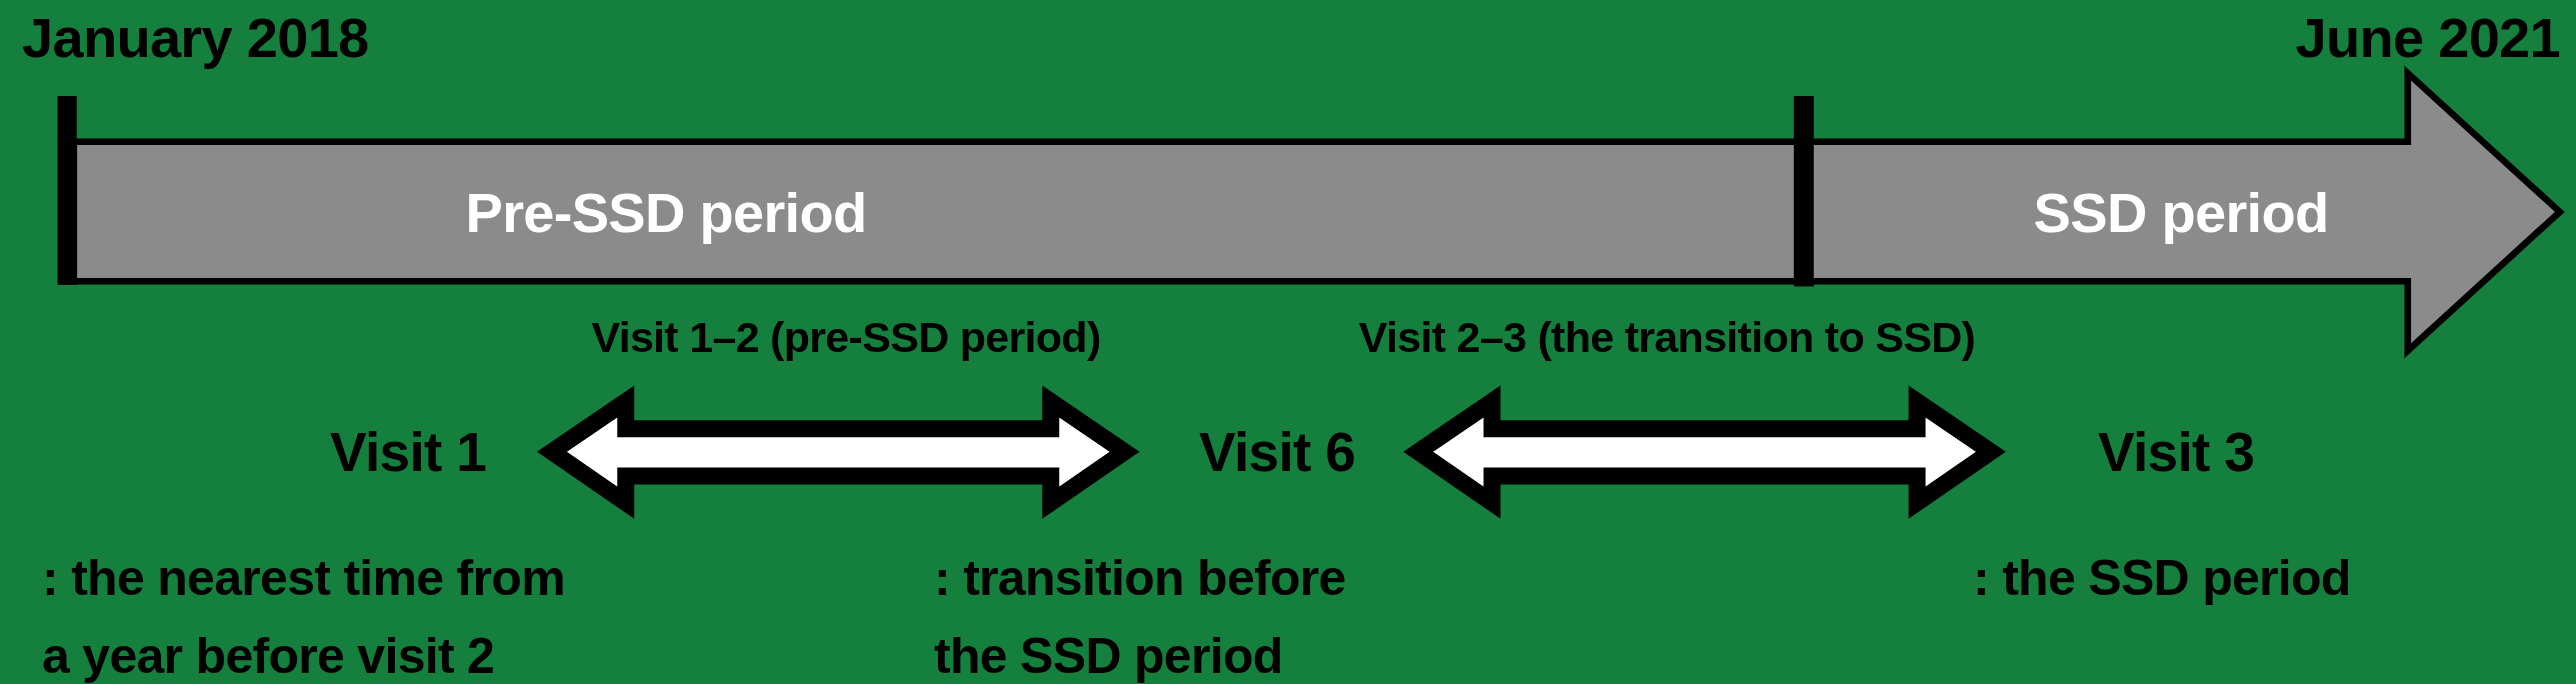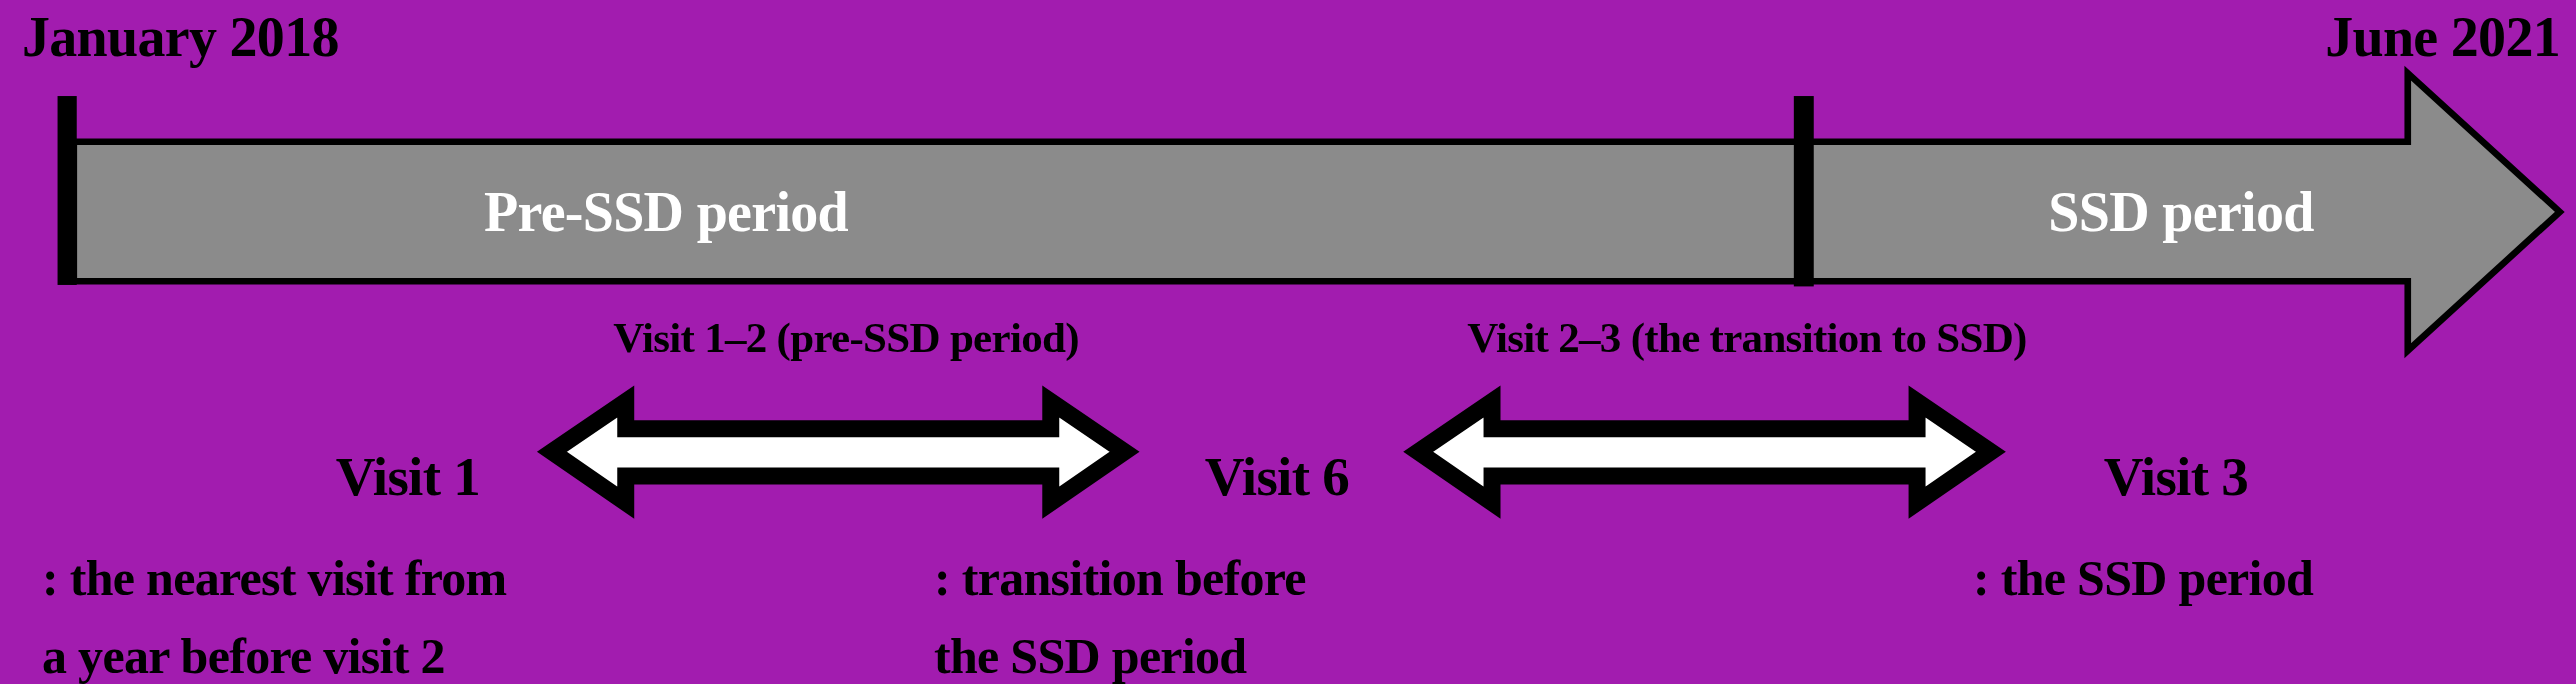--- a/index.html
+++ b/index.html
@@ -4,22 +4,22 @@
 <style>
   html, body {
     margin: 0;
     padding: 0;
     background: #ffffff;
   }
   #stage {
     position: relative;
     width: 2576px;
     height: 685px;
-    background: #a21caf;
-    font-family: Liberation Serif, serif;
+    background: #15803d;
+    font-family: Liberation Sans, sans-serif;
     font-weight: 700;
     color: #000000;
     overflow: hidden;
   }
   #shapes {
     position: absolute;
     inset: 0;
     width: 100%;
     height: 100%;
   }
@@ -39,21 +39,21 @@
     transform: translate(-50%, -50%);
   }
   .interval-label {
     font-size: 43px;
     top: 313px;
     transform: translateX(-50%);
   }
   .visit-label {
     font-size: 55px;
     transform: translate(-50%, -50%);
-    top: 476px;
+    top: 452px;
     text-align: right;
   }
   .definition {
     position: absolute;
     top: 539px;
     font-size: 50px;
     line-height: 78px;
     letter-spacing: -0.7px;
   }
   .center-x { transform: translateX(-50%); }
@@ -76,28 +76,28 @@
     <path d="M 1922 612 L 2022 544 L 2022 581 L 2598 581 L 2598 544 L 2698 612 L 2598 681 L 2598 645 L 2022 645 L 2022 681 Z" fill="#ffffff" stroke="#000000" stroke-width="23" stroke-miterlimit="10"></path>
   </svg>
 
   <div class="txt date-label" style="left:22px;">January 2018</div>
   <div class="txt date-label" style="right:16px;">June 2021</div>
 
   <div class="txt period-label" style="left:2181px; top:212px;">SSD period</div>
   <div class="txt period-label" style="left:666px; top:212px;">Pre-SSD period</div>
 
   <div class="txt interval-label" style="left:846px;">Visit 1–2 (pre-SSD period)</div>
-  <div class="txt interval-label" style="left:1747px;">Visit 2–3 (the transition to SSD)</div>
+  <div class="txt interval-label" style="left:1667px;">Visit 2–3 (the transition to SSD)</div>
 
   <div class="txt visit-label" style="left:408px;">Visit 1</div>
   <div class="txt visit-label" style="left:1277px;">Visit 6</div>
   <div class="txt visit-label" style="left:2144px;margin-left:32px;">Visit 3</div>
 
   <div class="definition" style="left:42px;">
-    <div>: the nearest visit from</div>
+    <div>: the nearest time from</div>
     <div>a year before visit 2</div>
   </div>
   <div class="definition" style="left:934px;">
     <div>: transition before</div>
     <div>the SSD period</div>
   </div>
   <div class="definition" style="left:1973px;">
     <div>: the SSD period</div>
   </div>
 

